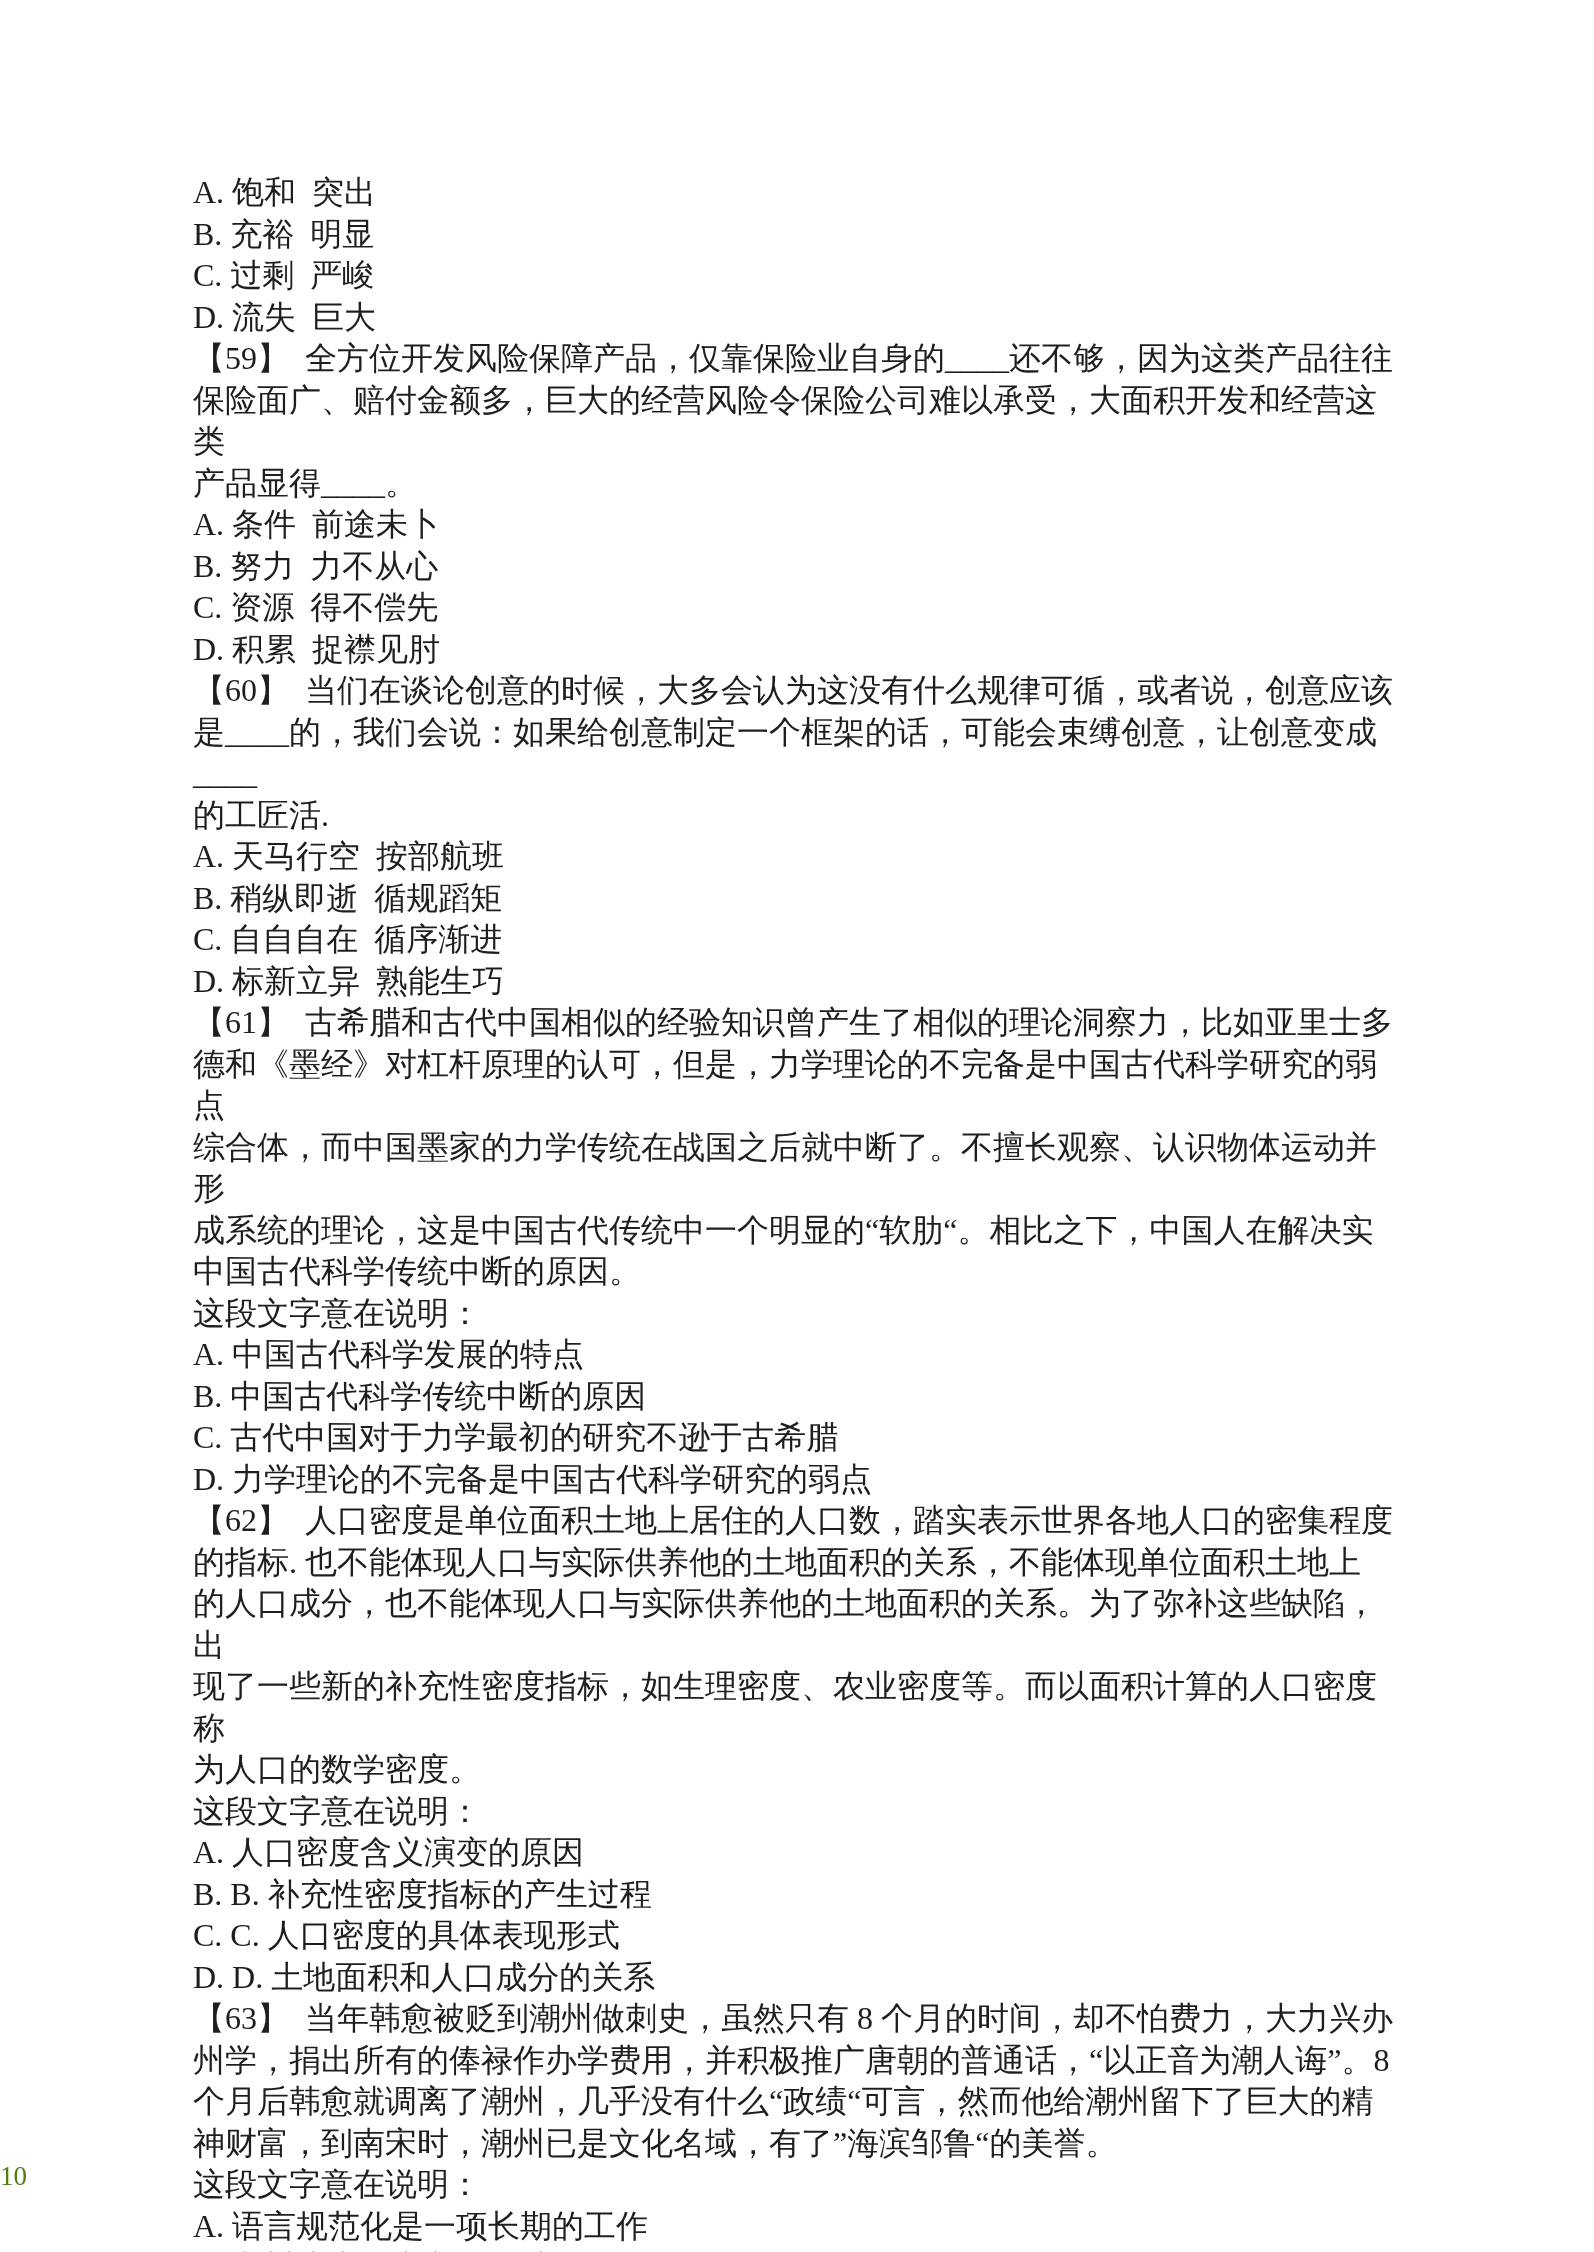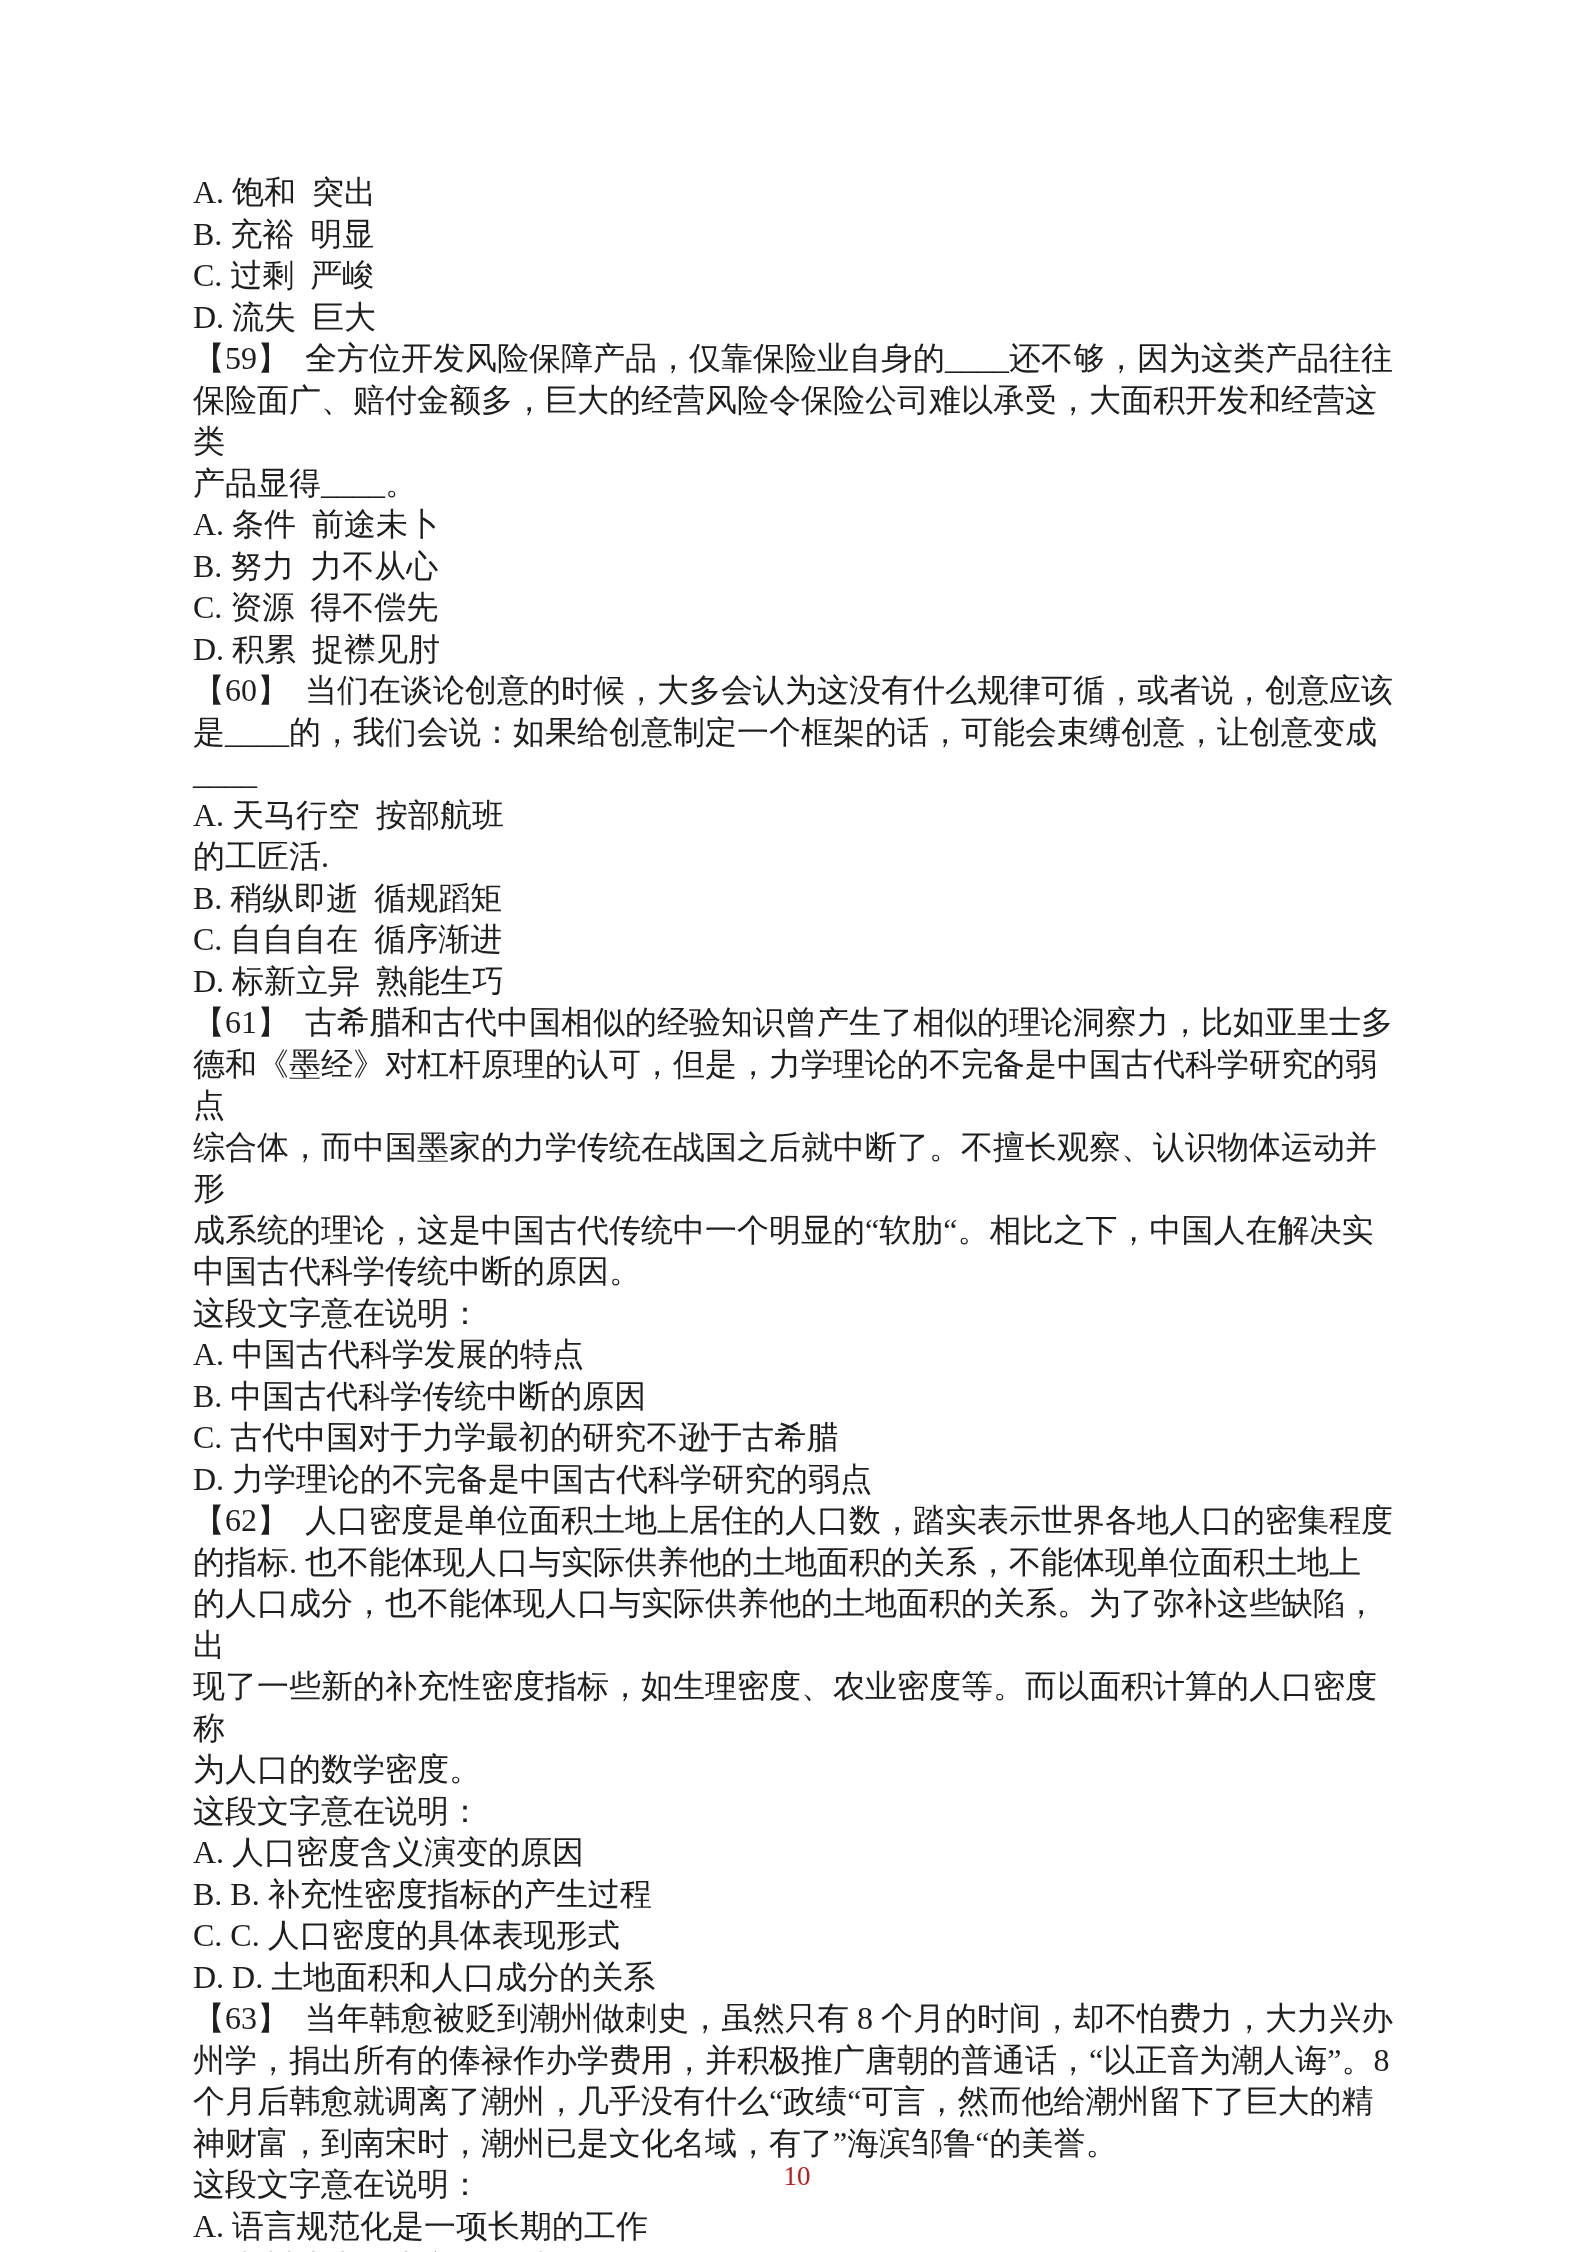--- a/index.html
+++ b/index.html
@@ -25,24 +25,24 @@
     font-size: 32px;
     line-height: 41.5px;
     white-space: pre-wrap;
     text-align: left;
   }
   .pageno {
     position: absolute;
     left: 0;
     right: 0;
     top: 2160px;
-    text-align: center;
+    text-align: left;
     font-size: 27px;
     line-height: 32px;
-    color: #b91c1c;
+    color: #4d7c0f;
   }
 </style>
 </head>
 <body>
 
 <div class="doc">
 
   <div class="line">A. 饱和  突出</div>
   <div class="line">B. 充裕  明显</div>
   <div class="line">C. 过剩  严峻</div>
@@ -54,22 +54,22 @@
     <div class="line">产品显得____。</div>
     <div class="line">A. 条件  前途未卜</div>
     <div class="line">B. 努力  力不从心</div>
     <div class="line">C. 资源  得不偿先</div>
     <div class="line">D. 积累  捉襟见肘</div>
   </div>
 
   <div>
     <div class="line">【60】  当们在谈论创意的时候，大多会认为这没有什么规律可循，或者说，创意应该</div>
     <div class="line">是____的，我们会说：如果给创意制定一个框架的话，可能会束缚创意，让创意变成____</div>
+    <div class="line">的工匠活.</div>
     <div class="line">A. 天马行空  按部航班</div>
-    <div class="line">的工匠活.</div>
     <div class="line">B. 稍纵即逝  循规蹈矩</div>
     <div class="line">C. 自自自在  循序渐进</div>
     <div class="line">D. 标新立异  熟能生巧</div>
   </div>
 
   <div>
     <div class="line">【61】  古希腊和古代中国相似的经验知识曾产生了相似的理论洞察力，比如亚里士多</div>
     <div class="line">德和《墨经》对杠杆原理的认可，但是，力学理论的不完备是中国古代科学研究的弱点</div>
     <div class="line">综合体，而中国墨家的力学传统在战国之后就中断了。不擅长观察、认识物体运动并形</div>
     <div class="line">成系统的理论，这是中国古代传统中一个明显的“软肋“。相比之下，中国人在解决实</div>

